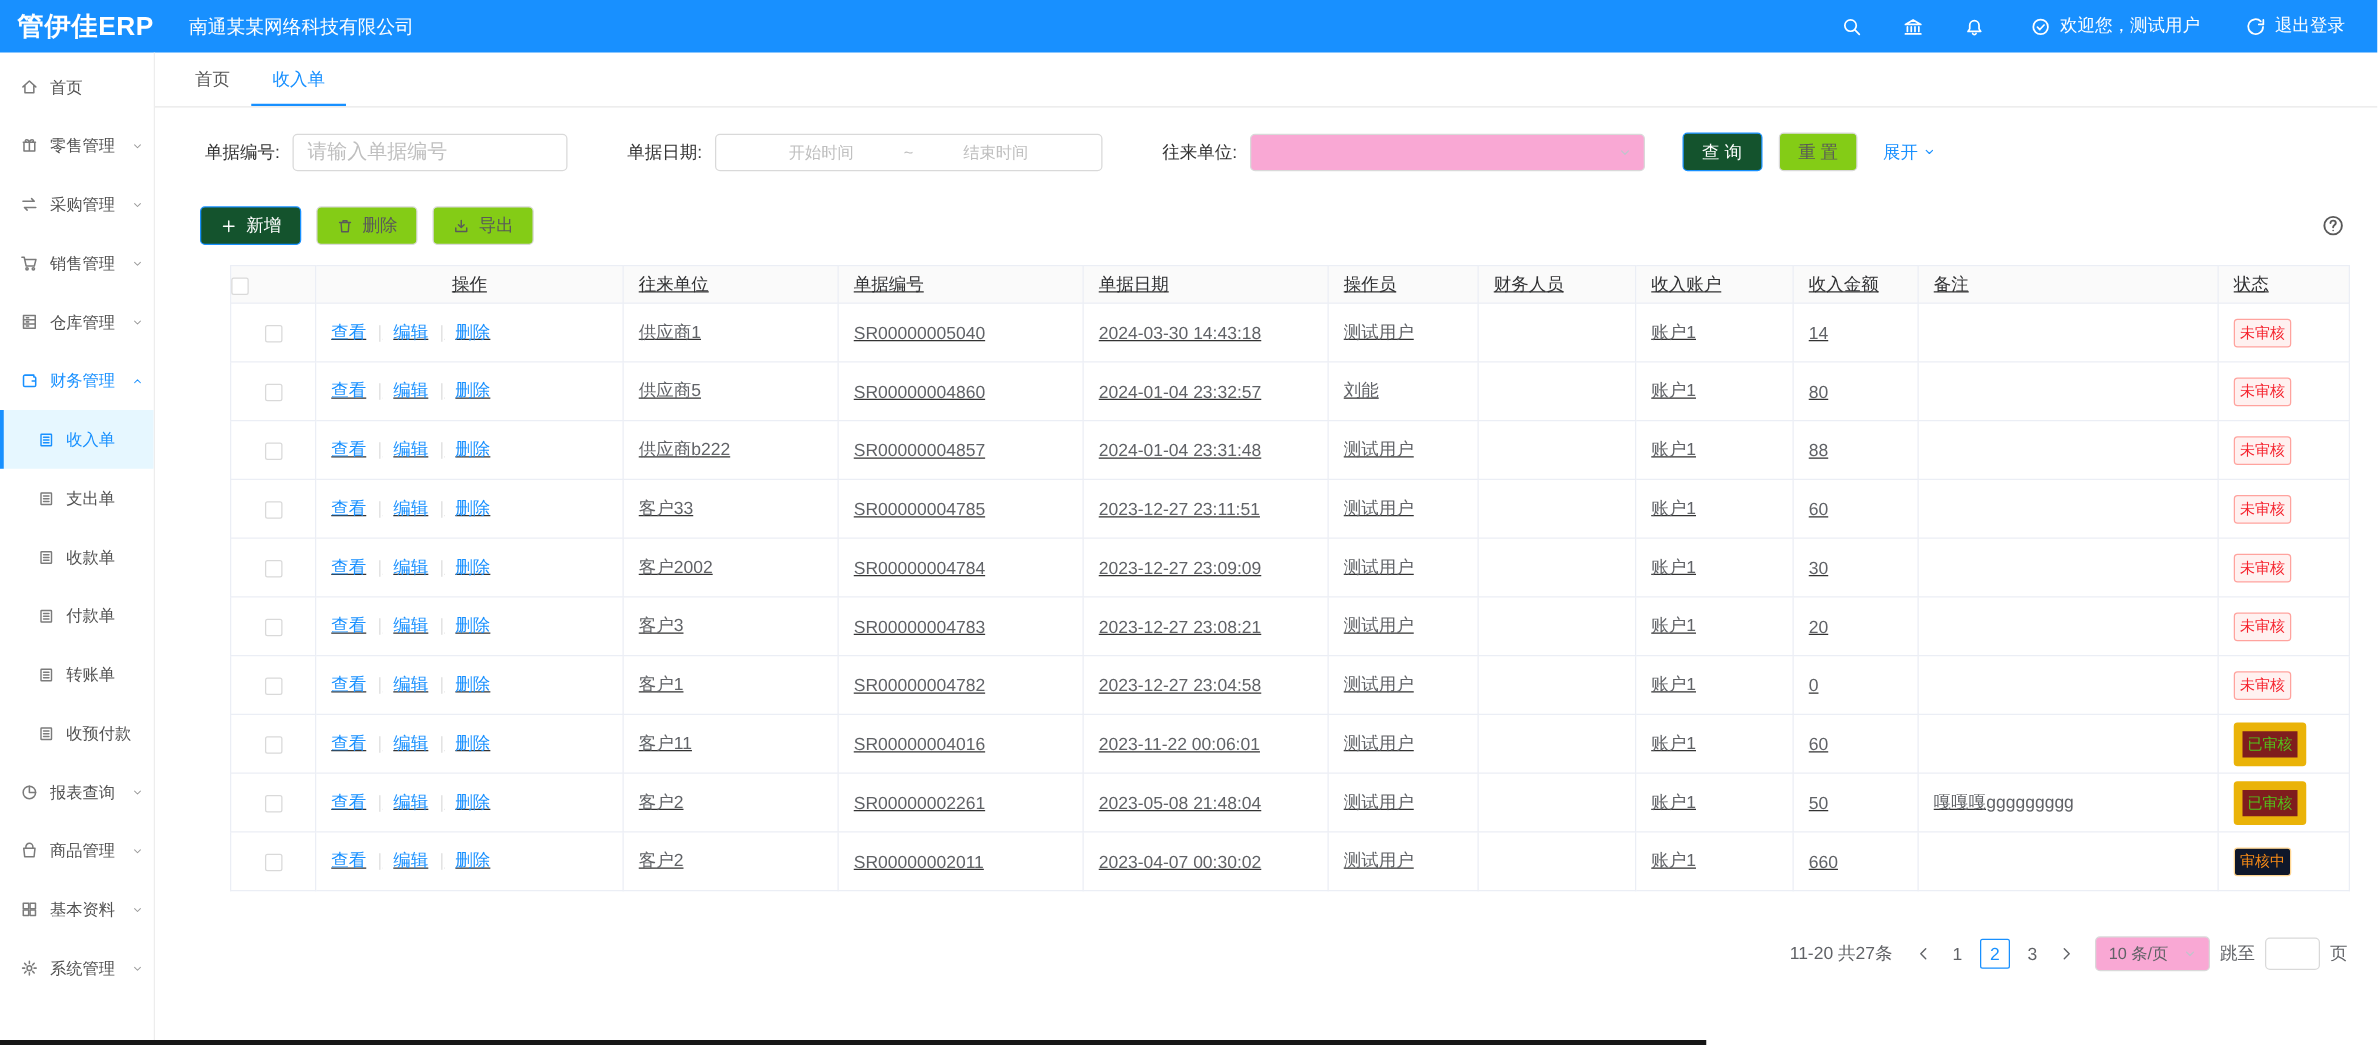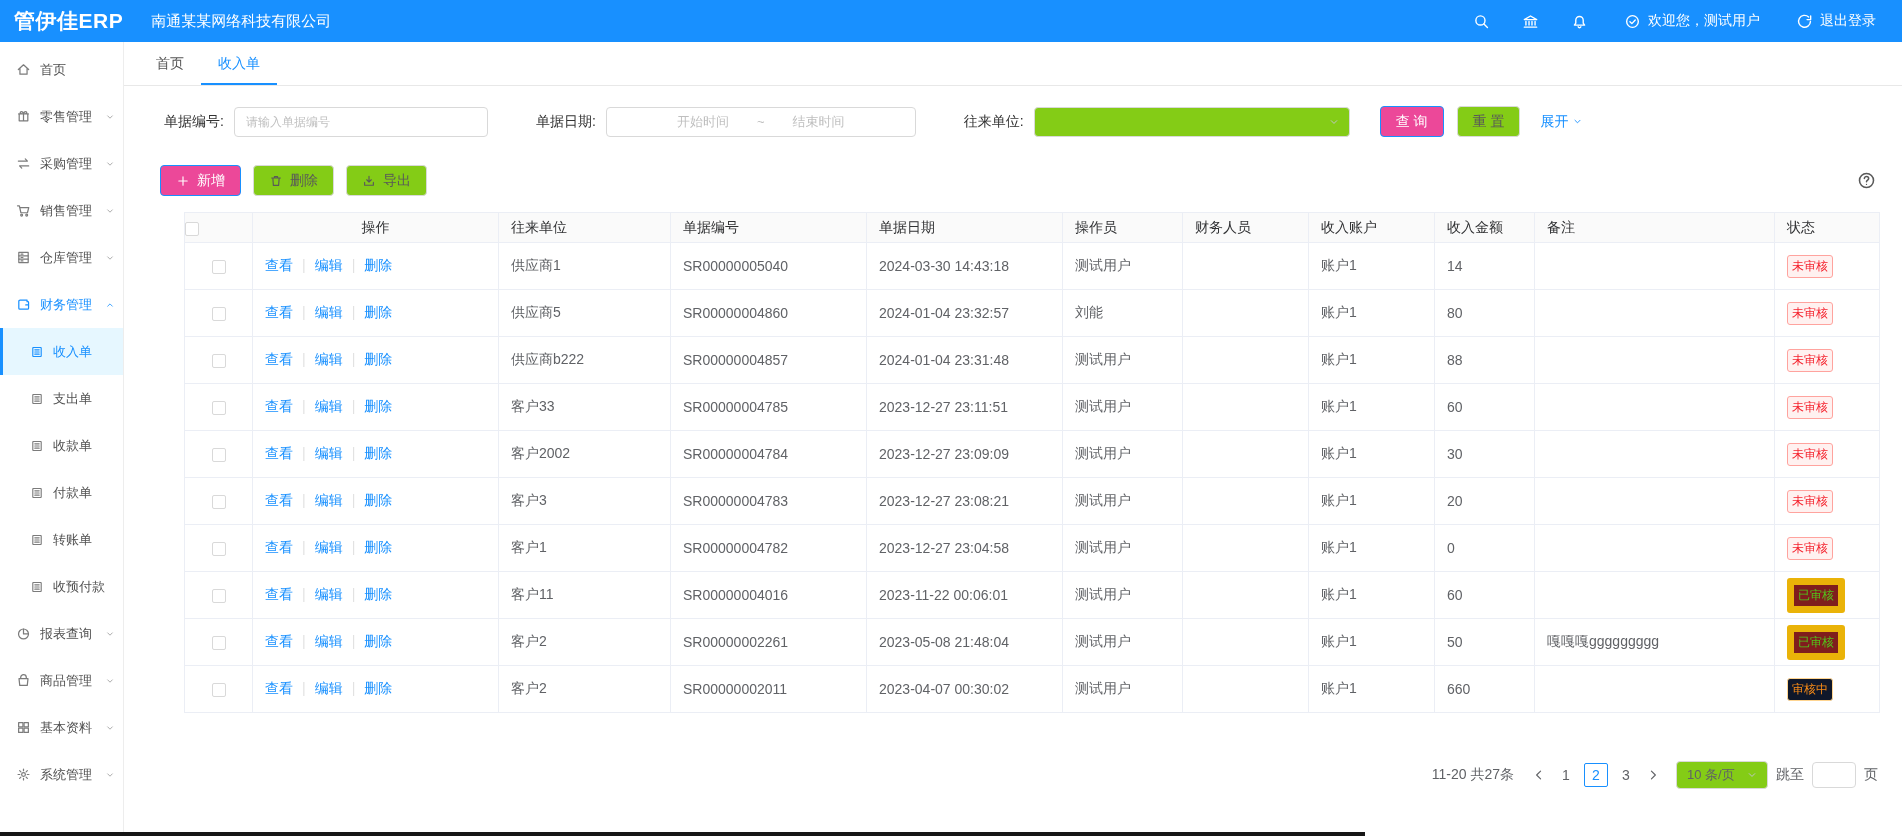--- a/index.html
+++ b/index.html
@@ -36,40 +36,40 @@
 
   
   .tabbar{height:44px;border-bottom:1px solid #e8e8e8;display:flex;align-items:stretch;padding-left:15px;flex:none;}
   .tab{padding:0 17px;display:flex;align-items:center;font-size:14px;color:#555;cursor:pointer;}
   .tab.active{color:#1890ff;box-shadow:inset 0 -2px 0 #1890ff;}
 
   
   .filter-row{display:flex;align-items:center;padding:20px 0 0 40px;flex:none;}
   .f-label{font-size:14px;color:#333;margin-right:10px;white-space:nowrap;}
   .g2{margin-left:48px;}
-  .f-input{width:254px;height:30px;border:1px solid #d9d9d9;border-radius:4px;padding:0 11px;font-size:12px;color:#333;outline:none;font-family:Liberation Sans, sans-serif;}
+  .f-input{width:220px;height:30px;border:1px solid #d9d9d9;border-radius:4px;padding:0 11px;font-size:16px;color:#333;outline:none;font-family:Liberation Mono, monospace;}
   .f-input::placeholder{color:#bfbfbf;}
-  .date-range{width:310px;height:30px;border:1px solid #d9d9d9;border-radius:4px;display:flex;align-items:center;justify-content:center;gap:28px;color:#bfbfbf;font-size:13px;cursor:pointer;}
-  .select{width:316px;height:30px;border:1px solid #d9d9d9;border-radius:4px;position:relative;cursor:pointer;display:flex;align-items:center;padding:0 10px;font-size:13px;color:#606266;background:#84cc16;}
+  .date-range{width:310px;height:30px;border:1px solid #d9d9d9;border-radius:4px;display:flex;align-items:center;justify-content:center;gap:40px;color:#bfbfbf;font-size:13px;cursor:pointer;}
+  .select{width:316px;height:30px;border:1px solid #d9d9d9;border-radius:4px;position:relative;cursor:pointer;display:flex;align-items:center;padding:0 10px;font-size:13px;color:#606266;background:#f9a8d4;}
   .sel-chevron{position:absolute;right:9px;top:50%;transform:translateY(-50%);width:12px;height:12px;color:#c0c4cc;}
   .btn{height:31px;padding:0 15px;border:1px solid #d9d9d9;border-radius:4px;background:#84cc16;font-size:14px;color:#595959;cursor:pointer;display:inline-flex;align-items:center;gap:7px;font-family:inherit;white-space:nowrap;}
-  .btn.primary{background:#ec4899;border-color:#1890ff;color:#fff;}
+  .btn.primary{background:#14532d;border-color:#1890ff;color:#fff;}
   .filter-row .btn.primary{margin-left:30px;}
   .filter-row .btn+.btn{margin-left:13px;}
   .expand{margin-left:20px;color:#1890ff;font-size:14px;display:inline-flex;align-items:center;gap:4px;cursor:pointer;}
   .exp-chevron{width:11px;height:11px;color:#1890ff;}
 
   
   .toolbar{display:flex;align-items:center;padding:28px 26px 0 36px;flex:none;}
   .toolbar .btn+.btn{margin-left:12px;}
   .b-icon{width:14px;height:14px;}
   .help{width:19px;height:19px;color:#595959;margin-left:auto;cursor:pointer;}
 
   
-  .grid{margin:16px 22px 12px 60px;border-collapse:collapse;table-layout:fixed;width:1695px;flex:none;}
+  .grid{margin:16px 22px 0 60px;border-collapse:collapse;table-layout:fixed;width:1695px;flex:none;text-decoration:underline;}
   .grid th,.grid td{border:1px solid #ebeef5;font-weight:normal;}
   .grid th{height:30px;background:#fafafa;font-size:14px;color:#303133;text-align:left;padding:0 12px;}
   .grid th.th-center{text-align:center;}
   .grid td{height:47px;font-size:14px;color:#606266;padding:0 12px;white-space:nowrap;overflow:hidden;}
   .col-check{text-align:center;padding:0 !important;}
   .checkbox{display:inline-block;width:14px;height:14px;border:1px solid #d9d9d9;border-radius:2px;background:#fff;vertical-align:middle;cursor:pointer;}
   .td-actions .link{color:#1890ff;cursor:pointer;text-decoration:none;}
   .lsep{color:#e2e2e2;margin:0 9px;}
   .badge{display:inline-block;padding:3px 4px;border-radius:3px;font-size:12px;line-height:1.25;}
   .badge.unapproved{color:#f5222d;background:#fff1f0;border:1px solid #ffa39e;}

